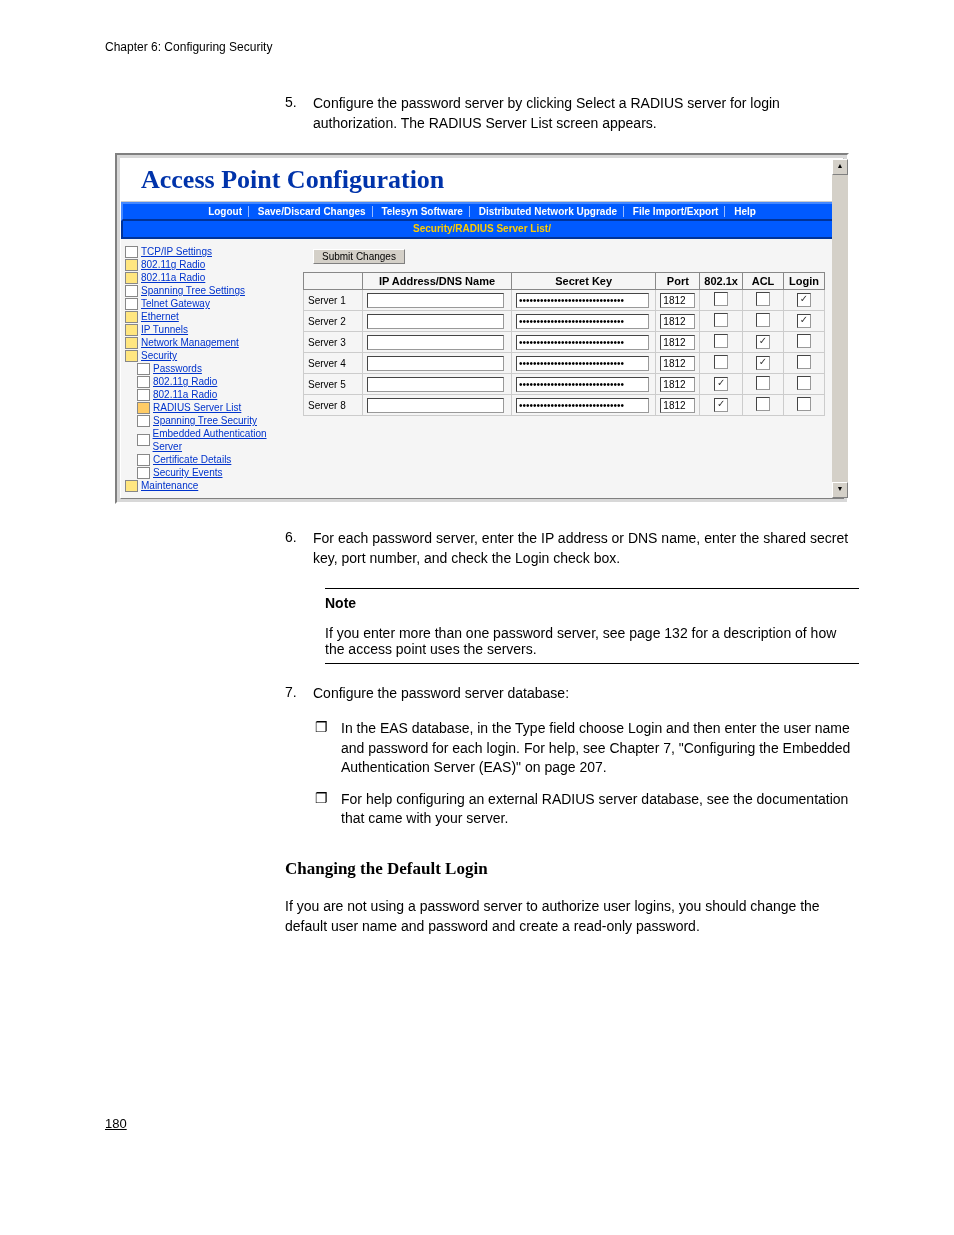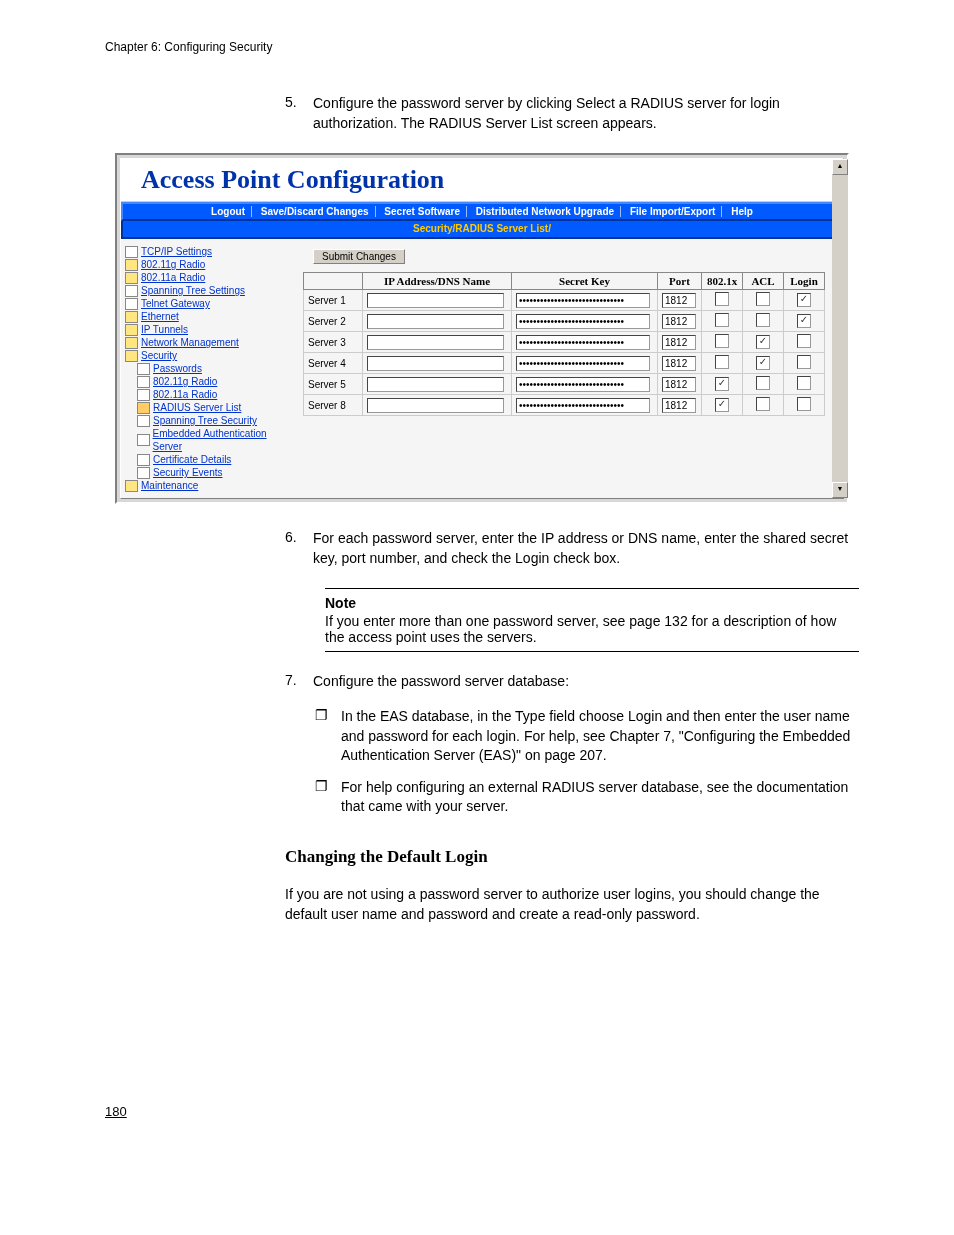--- a/index.html
+++ b/index.html
@@ -167,21 +167,21 @@
     border-top-color:#fff;
     border-left-color:#fff;
     margin: 4px 0 8px 10px;
   }
   table.radius {
     border-collapse: collapse;
     width: 100%;
     font-size: 10px;
   }
   table.radius th {
-    font-family: Liberation Serif, serif;
+    font-family: Liberation Sans, sans-serif;
     font-weight: bold;
     font-size: 11px;
     border: 1px solid #888;
     padding: 2px 4px;
     background: #f5f5f5;
   }
   table.radius td {
     border: 1px solid #ccc;
     padding: 2px 4px;
     background: #f5f5f5;
@@ -206,21 +206,21 @@
     color: #333;
   }
   .note-block {
     margin: 20px 0 20px 220px;
     border-top: 1px solid #000;
     border-bottom: 1px solid #000;
     padding: 6px 0;
   }
   .note-title {
     font-weight: bold;
-    margin-bottom: 2px;
+    margin-bottom: 14px;
   }
   .bullet {
     display: flex;
     margin-left: 210px;
     margin-bottom: 12px;
   }
   .bullet-sym {
     width: 26px;
     flex: 0 0 26px;
   }
@@ -264,21 +264,21 @@
       <div class="scroll-btn">▼</div>
     </div>
     <div class="screenshot-inner">
       <div class="banner">
         <div class="banner-title">Access Point Configuration</div>
       </div>
 
       <div class="menubar">
         <span>Logout</span>
         <span>Save/Discard Changes</span>
-        <span>Secret Software</span>
+        <span>Telesyn Software</span>
         <span>Distributed Network Upgrade</span>
         <span>File Import/Export</span>
         <span>Help</span>
       </div>
       <div class="breadcrumb">Security/RADIUS Server List/</div>
 
       <div class="content-area">
         <div class="sidebar" id="sidebar">
             <div class="sidebar-item">
               <span class="sidebar-icon"></span>

